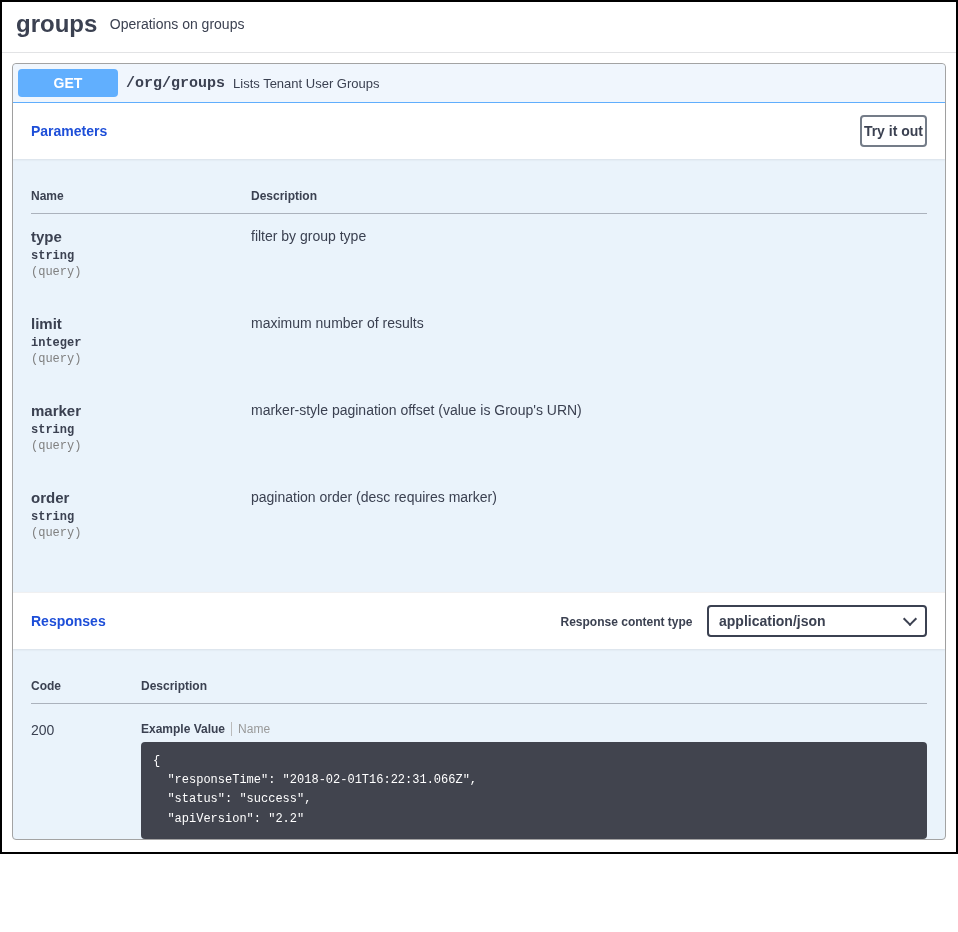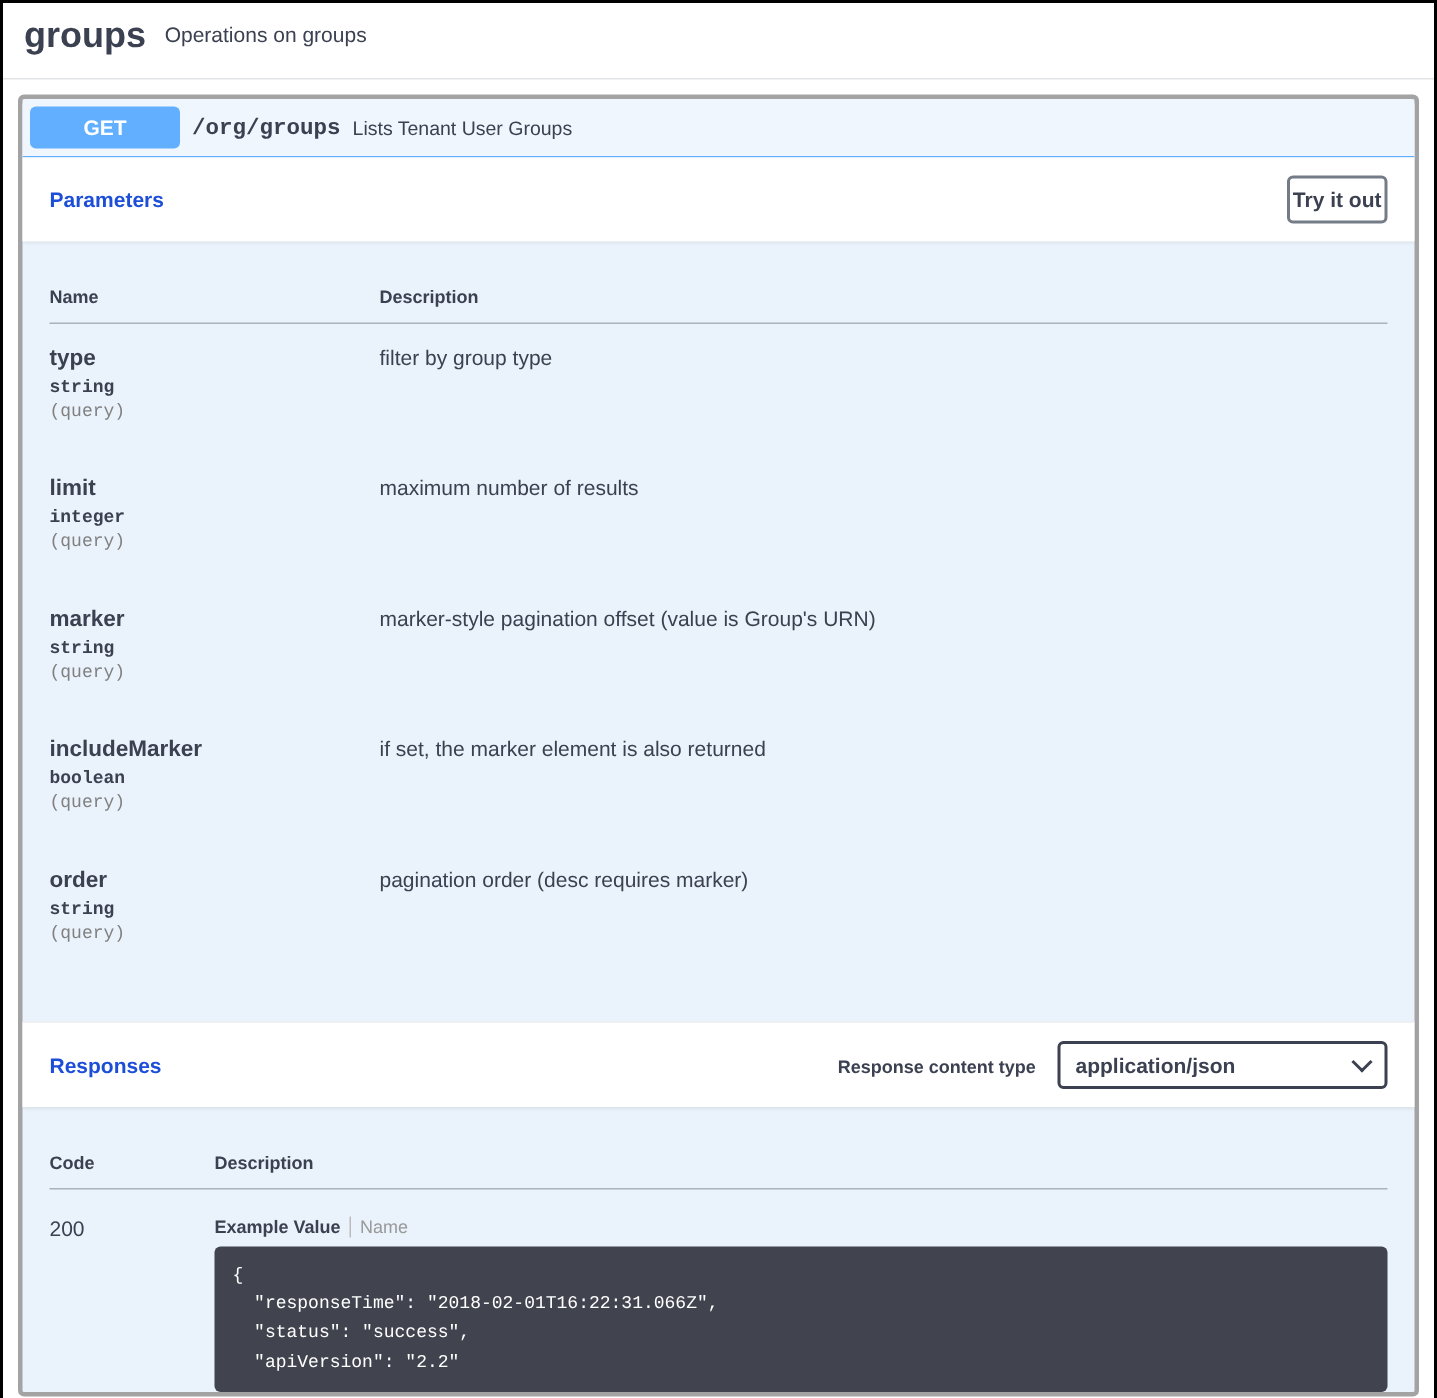--- a/index.html
+++ b/index.html
@@ -21,21 +21,21 @@
     color: #3b4151;
   }
   .tag-header .tag-desc {
     font-size: 14px;
     color: #3b4151;
     margin-left: 8px;
     vertical-align: 3px;
   }
   .opblock-wrap { padding: 10px; }
   .opblock {
-    border: 3px solid #a3a3a3;
+    border: 1px solid #a3a3a3;
     border-radius: 4px;
     background: #eaf3fb;
   }
   .opblock-summary {
     display: flex;
     align-items: center;
     padding: 5px;
     border-bottom: 1px solid #61affe;
     background: #f0f6fd;
     border-radius: 4px 4px 0 0;
@@ -244,28 +244,20 @@
               </td>
               <td>maximum number of results</td>
             </tr>
             <tr>
               <td>
                 <div class="p-name">marker</div>
                 <div class="p-type">string</div>
                 <div class="p-in">(query)</div>
               </td>
               <td>marker-style pagination offset (value is Group's URN)</td>
-            </tr>
-            <tr>
-              <td>
-                <div class="p-name">includeMarker</div>
-                <div class="p-type">boolean</div>
-                <div class="p-in">(query)</div>
-              </td>
-              <td>if set, the marker element is also returned</td>
             </tr>
             <tr>
               <td>
                 <div class="p-name">order</div>
                 <div class="p-type">string</div>
                 <div class="p-in">(query)</div>
               </td>
               <td>pagination order (desc requires marker)</td>
             </tr>
           </tbody>

